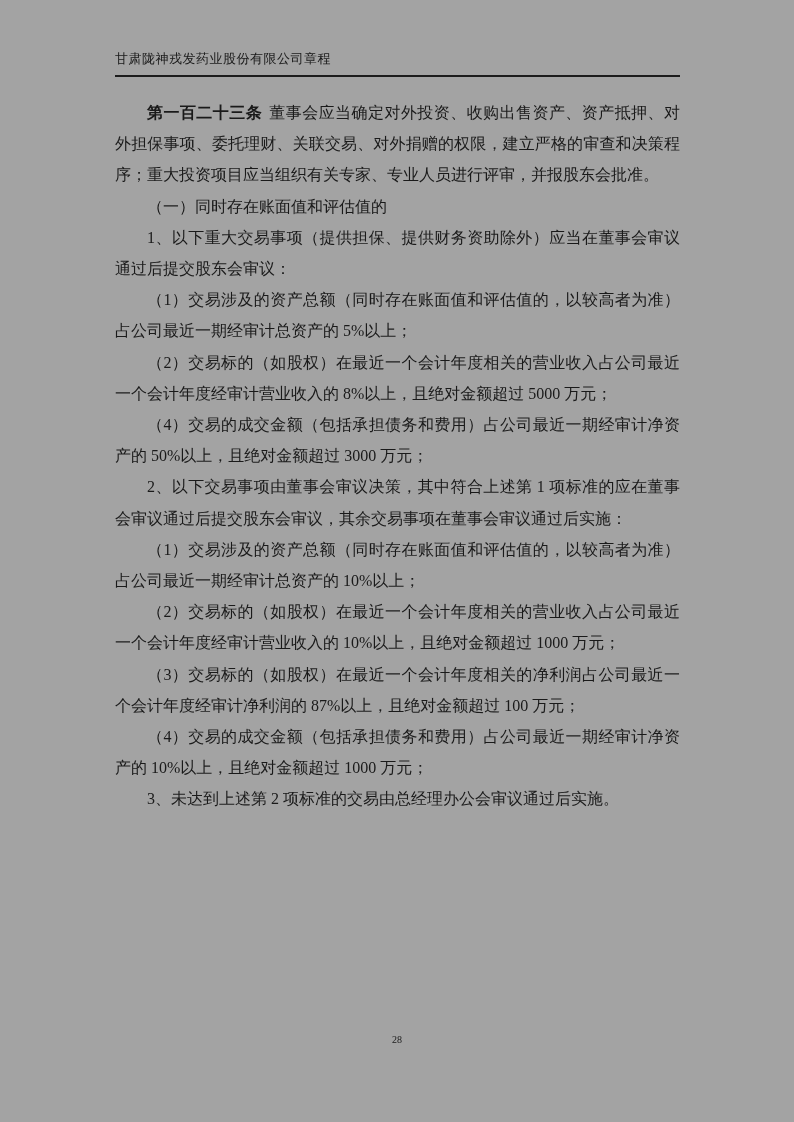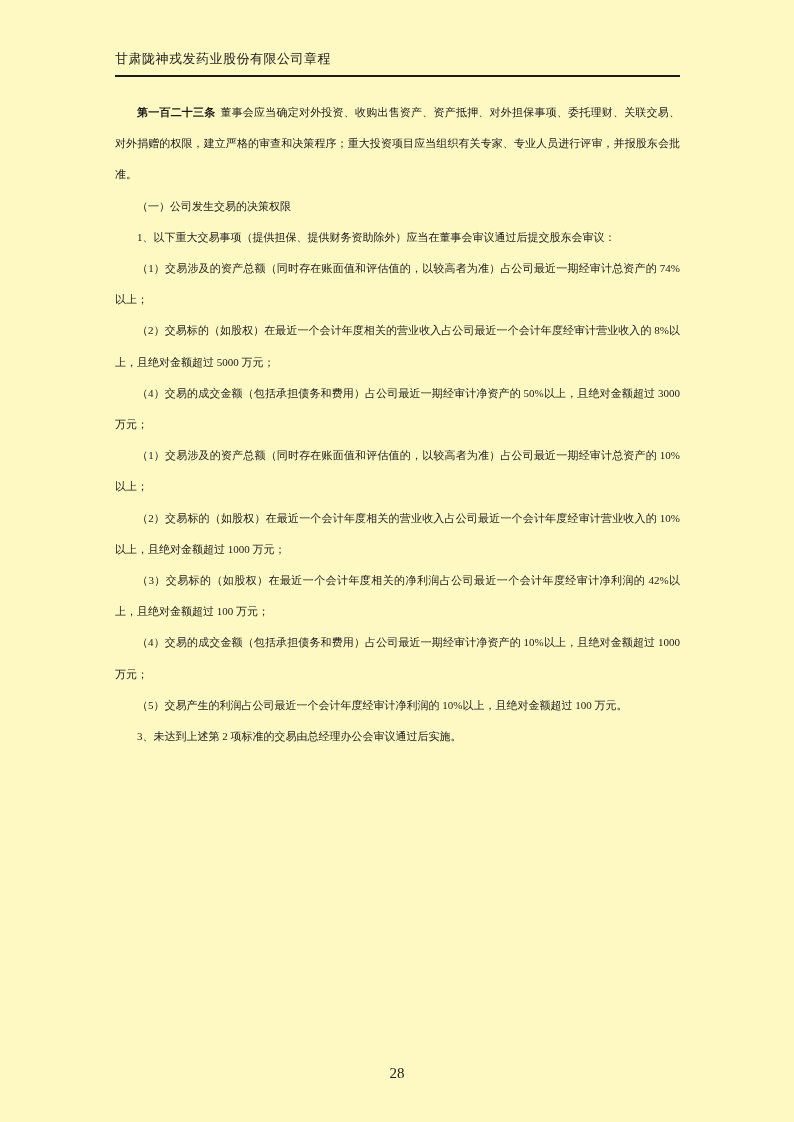--- a/index.html
+++ b/index.html
@@ -4,84 +4,83 @@
 <style>
   html, body {
     margin: 0;
     padding: 0;
     background: #ffffff;
   }
   .page {
     position: relative;
     width: 794px;
     height: 1122px;
-    background: #fef9c3;
+    background: #a3a3a3;
     color: #1a1a1a;
     font-family: "Liberation Serif", "DejaVu Serif", serif;
     overflow: hidden;
   }
   .doc-header {
     position: absolute;
     top: 50px;
     left: 115px;
     width: 565px;
     font-size: 13px;
     letter-spacing: 0.5px;
     color: #1a1a1a;
     padding-bottom: 7px;
     border-bottom: 2px solid #1c1c1c;
   }
   .doc-body {
     position: absolute;
     top: 97px;
     left: 115px;
     width: 565px;
-    font-size: 11px;
+    font-size: 16px;
     line-height: 31.2px;
     text-align: justify;
   }
   .doc-body p {
     margin: 0;
     padding: 0;
     text-indent: 2em;
   }
   .article-number {
     font-weight: bold;
     margin-right: 0.45em;
   }
   .page-number {
     position: absolute;
     top: 1034px;
     left: 0;
     width: 100%;
     text-align: center;
-    font-size: 15px;
+    font-size: 10px;
     color: #1a1a1a;
-    margin-top: 31px;
   }
 </style>
 </head>
 <body>
 
 <div class="page">
 
   <div class="doc-header">
     <span>甘肃陇神戎发药业股份有限公司章程</span>
   </div>
 
   <div class="doc-body">
     <p><span class="article-number">第一百二十三条</span><span>董事会应当确定对外投资、收购出售资产、资产抵押、对外担保事项、委托理财、关联交易、对外捐赠的权限，建立严格的审查和决策程序；重大投资项目应当组织有关专家、专业人员进行评审，并报股东会批准。</span></p>
-    <p>（一）公司发生交易的决策权限</p>
+    <p>（一）同时存在账面值和评估值的</p>
     <p>1、以下重大交易事项（提供担保、提供财务资助除外）应当在董事会审议通过后提交股东会审议：</p>
-    <p>（1）交易涉及的资产总额（同时存在账面值和评估值的，以较高者为准）占公司最近一期经审计总资产的 74%以上；</p>
+    <p>（1）交易涉及的资产总额（同时存在账面值和评估值的，以较高者为准）占公司最近一期经审计总资产的 5%以上；</p>
     <p>（2）交易标的（如股权）在最近一个会计年度相关的营业收入占公司最近一个会计年度经审计营业收入的 8%以上，且绝对金额超过 5000 万元；</p>
     <p>（4）交易的成交金额（包括承担债务和费用）占公司最近一期经审计净资产的 50%以上，且绝对金额超过 3000 万元；</p>
+    <p>2、以下交易事项由董事会审议决策，其中符合上述第 1 项标准的应在董事会审议通过后提交股东会审议，其余交易事项在董事会审议通过后实施：</p>
     <p>（1）交易涉及的资产总额（同时存在账面值和评估值的，以较高者为准）占公司最近一期经审计总资产的 10%以上；</p>
     <p>（2）交易标的（如股权）在最近一个会计年度相关的营业收入占公司最近一个会计年度经审计营业收入的 10%以上，且绝对金额超过 1000 万元；</p>
-    <p>（3）交易标的（如股权）在最近一个会计年度相关的净利润占公司最近一个会计年度经审计净利润的 42%以上，且绝对金额超过 100 万元；</p>
+    <p>（3）交易标的（如股权）在最近一个会计年度相关的净利润占公司最近一个会计年度经审计净利润的 87%以上，且绝对金额超过 100 万元；</p>
     <p>（4）交易的成交金额（包括承担债务和费用）占公司最近一期经审计净资产的 10%以上，且绝对金额超过 1000 万元；</p>
-    <p>（5）交易产生的利润占公司最近一个会计年度经审计净利润的 10%以上，且绝对金额超过 100 万元。</p>
     <p>3、未达到上述第 2 项标准的交易由总经理办公会审议通过后实施。</p>
   </div>
 
   <div class="page-number">28</div>
 
 </div>
 
 </body></html>

